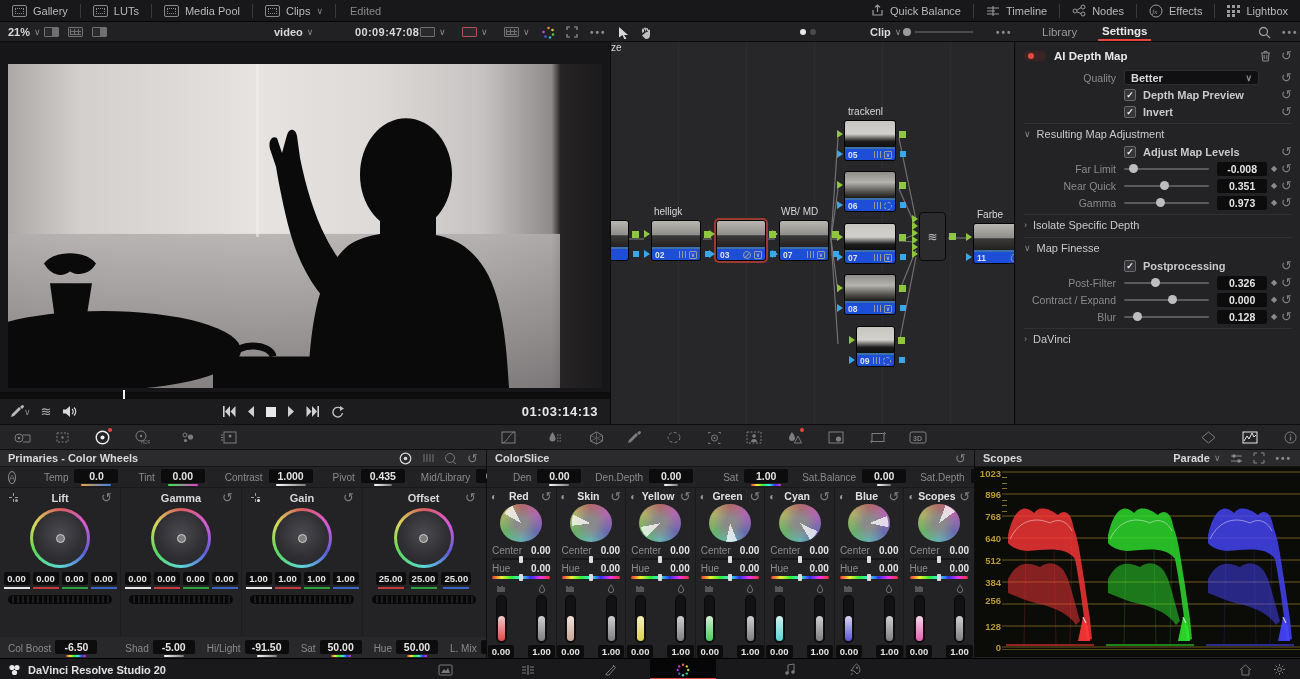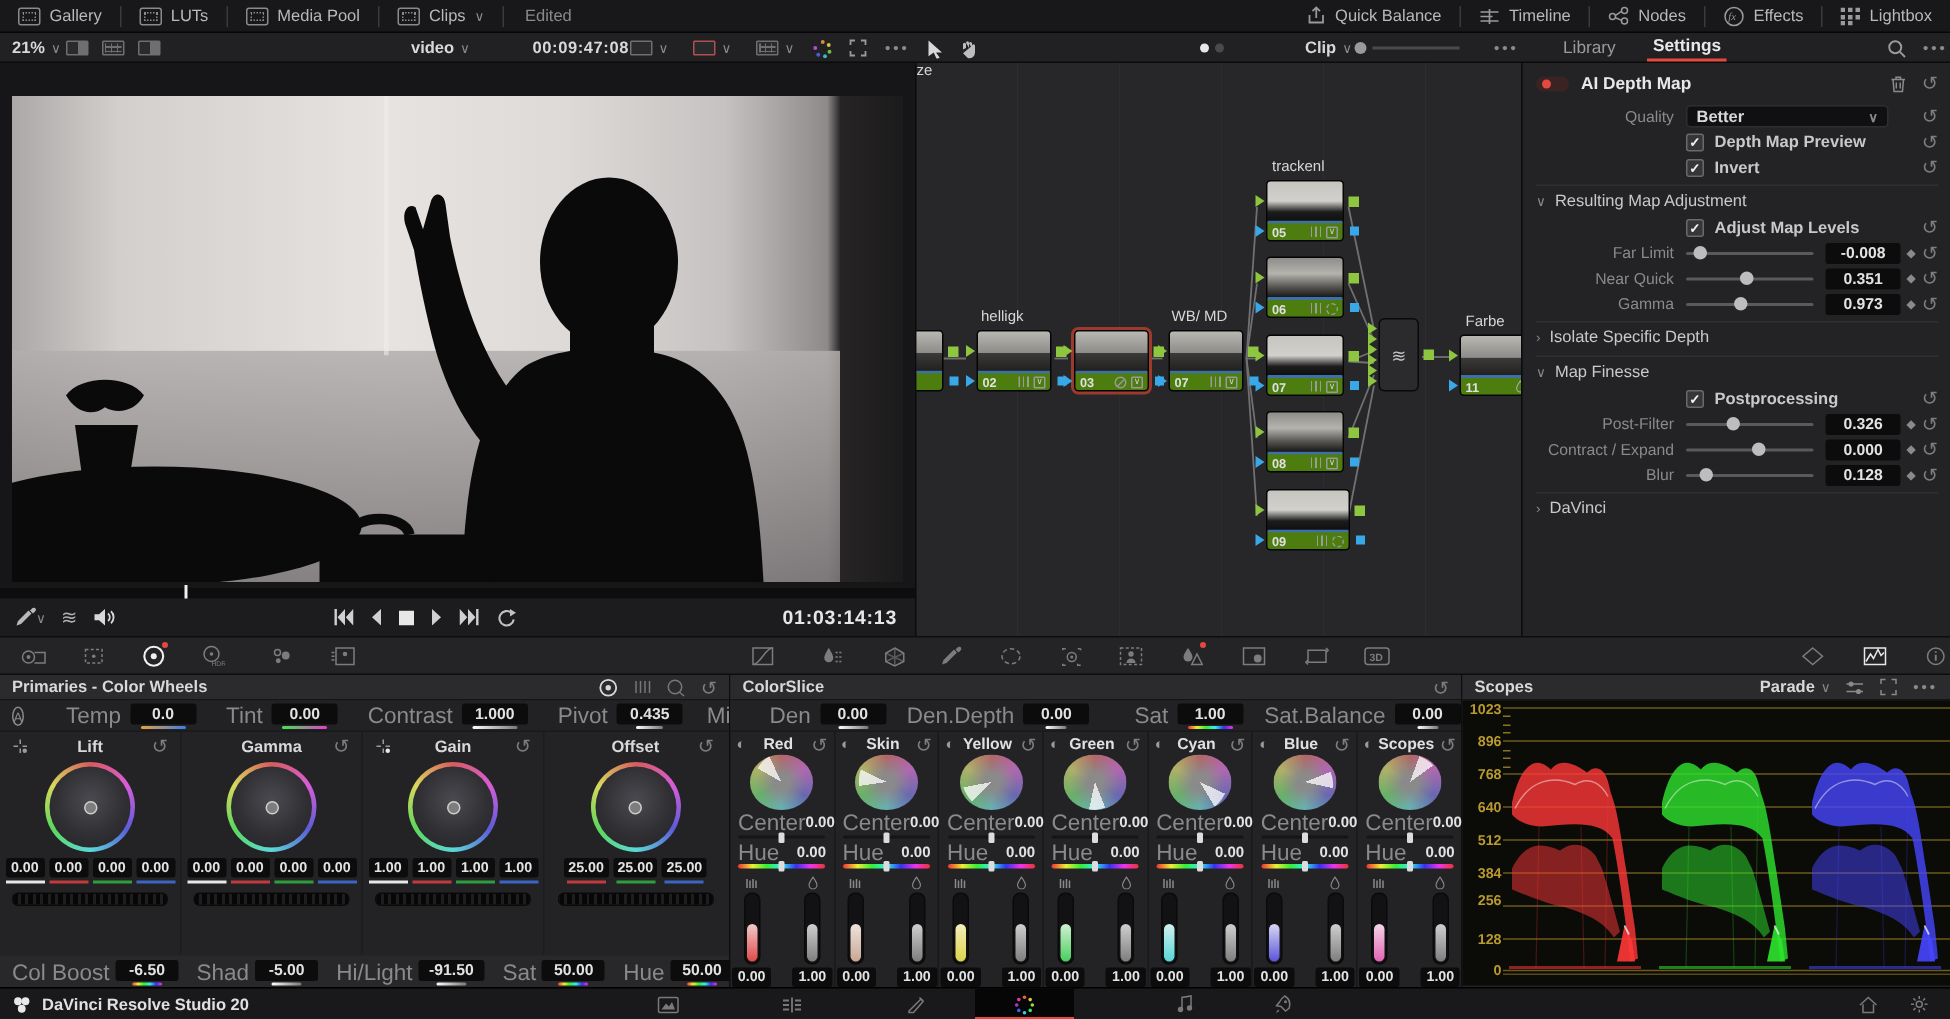--- a/index.html
+++ b/index.html
@@ -3,21 +3,21 @@
 <meta charset="utf-8">
 <style>
   * { margin:0; padding:0; box-sizing:border-box; }
   html,body { width:1300px; height:679px; background:#202023; overflow:hidden;
     font-family:"Liberation Sans", sans-serif; color:#cfcfcf; font-size:11px;
     -webkit-font-smoothing:antialiased; }
   .abs { position:absolute; }
   svg { display:block; }
 
   
-  .lbl { color:#8a8a8a; font-size:15px; white-space:nowrap;text-align:center; }
+  .lbl { color:#8a8a8a; font-size:10px; white-space:nowrap;text-align:center; }
   .vbox { background:#0c0c0c; color:#e3e3e3; font-weight:bold; font-size:10.5px;
     padding:1px 6px; border-radius:2px; text-align:center; white-space:nowrap; }
   .reset { color:#7d7d7d; font-size:13px; line-height:1; cursor:default; }
   .chev { color:#8a8a8a; font-size:9px; }
   .dots3 { color:#8a8a8a; letter-spacing:2px; font-size:10px; font-weight:bold; }
   .divv { width:1px; background:#3a3a3d; height:14px; }
 
   
   #topbar { position:absolute; left:0; top:0; width:1300px; height:22px; background:#18181a;
     border-bottom:1px solid #060606; display:flex; align-items:center; }
@@ -54,21 +54,21 @@
   
   #nodegraph { position:absolute; left:610px; top:42px; width:405px; height:382px; background:#27272a;
     border-left:1px solid #0b0b0b; border-right:1px solid #0b0b0b; overflow:hidden;
     background-image:repeating-linear-gradient(90deg, transparent 0 67px, #2d2d31 67px 68px); }
   .node { position:absolute; width:50px; background:#141415; border:1px solid #050505; border-radius:3px; }
   .node.selected { box-shadow:0 0 0 2px #9c3a2e; }
   .thumb { height:26px; border-radius:2px 2px 0 0;
      background:linear-gradient(180deg,#b9b7b2 0%,#8e8c88 55%,#3a3a3a 56%,#23211f 100%); }
   .thumb.t2 { background:linear-gradient(180deg,#c7c5c0 0%,#d2d0cc 50%,#1c1c1c 78%,#101010 100%); }
   .thumb.t3 { background:linear-gradient(180deg,#8f8d89 0%,#b5b3ae 40%,#55534f 75%,#1a1918 100%); }
-  .nfoot { height:13px; display:flex; align-items:center; gap:3px; padding:0 3px; background:#4d7c0f;
+  .nfoot { height:13px; display:flex; align-items:center; gap:3px; padding:0 3px; background:#1d4ed8;
      border-top:2px solid #3d6fa8; border-radius:0 0 2px 2px; }
   .nnum { color:#e0e0e0; font-size:8.5px; font-weight:bold; }
   .nf-bars { width:7px; height:7px; margin-left:auto;
      background:repeating-linear-gradient(90deg,#9a9a9a 0 1px,transparent 1px 3px); }
   .nf-box { width:8px; height:8px; border:1px solid #9a9a9a; border-radius:1px; color:#cfcfcf;
      font-size:6px; line-height:6px; text-align:center; }
   .nf-dash { width:8px; height:8px; border:1px dashed #9a9a9a; border-radius:50%; }
   .nf-circ { width:8px; height:8px; border:1px solid #9a9a9a; border-radius:50%; position:relative; margin-left:auto; }
   .nf-circ::after { content:""; position:absolute; left:0; top:3px; width:6px; height:1px; background:#9a9a9a; transform:rotate(-45deg); }
   .nlabel { position:absolute; color:#d6d6d6; font-size:10px; white-space:nowrap; }
@@ -593,21 +593,21 @@
     <div class="nfoot">
         <span class="nnum">08</span>
         <span class="nf-bars"></span>
         <span class="nf-box">∨</span>
       </div>
     <span class="cin" style="top:9px"></span>
       <span class="cout" style="top:10px"></span>
     <span class="cin blue" style="top:29px"></span>
       <span class="cout blue" style="top:30px"></span>
   </div>
-  <div class="node" style="left:233px;top:284px;width:56px">
+  <div class="node" style="left:245px;top:284px;width:39px">
     <div class="thumb t2"></div>
     <div class="nfoot">
         <span class="nnum">09</span>
         <span class="nf-bars"></span>
         <span class="nf-dash"></span>
       </div>
     <span class="cin" style="top:9px"></span>
       <span class="cout" style="top:10px"></span>
     <span class="cin blue" style="top:29px"></span>
       <span class="cout blue" style="top:30px"></span>
@@ -1048,21 +1048,21 @@
       <div class="mstrip"></div>
     </div>
   </div>
 
   <div id="pbottom">
     <span class="lbl">Col Boost</span>
     <span class="pv">
         <span class="vbox" style="min-width:42px">-6.50</span>
         <span class="grad g-rain" style="width:20px"></span>
       </span>
-    <span class="lbl" style="margin-left:8px">Shad</span>
+    <span class="lbl" style="margin-left:24px">Shad</span>
     <span class="pv">
         <span class="vbox" style="min-width:42px">-5.00</span>
         <span class="grad g-white" style="width:20px"></span>
       </span>
     <span class="lbl" style="margin-left:8px">Hi/Light</span>
     <span class="pv">
         <span class="vbox" style="min-width:44px">-91.50</span>
         <span class="grad g-white" style="width:20px"></span>
       </span>
     <span class="lbl" style="margin-left:8px">Sat</span>

